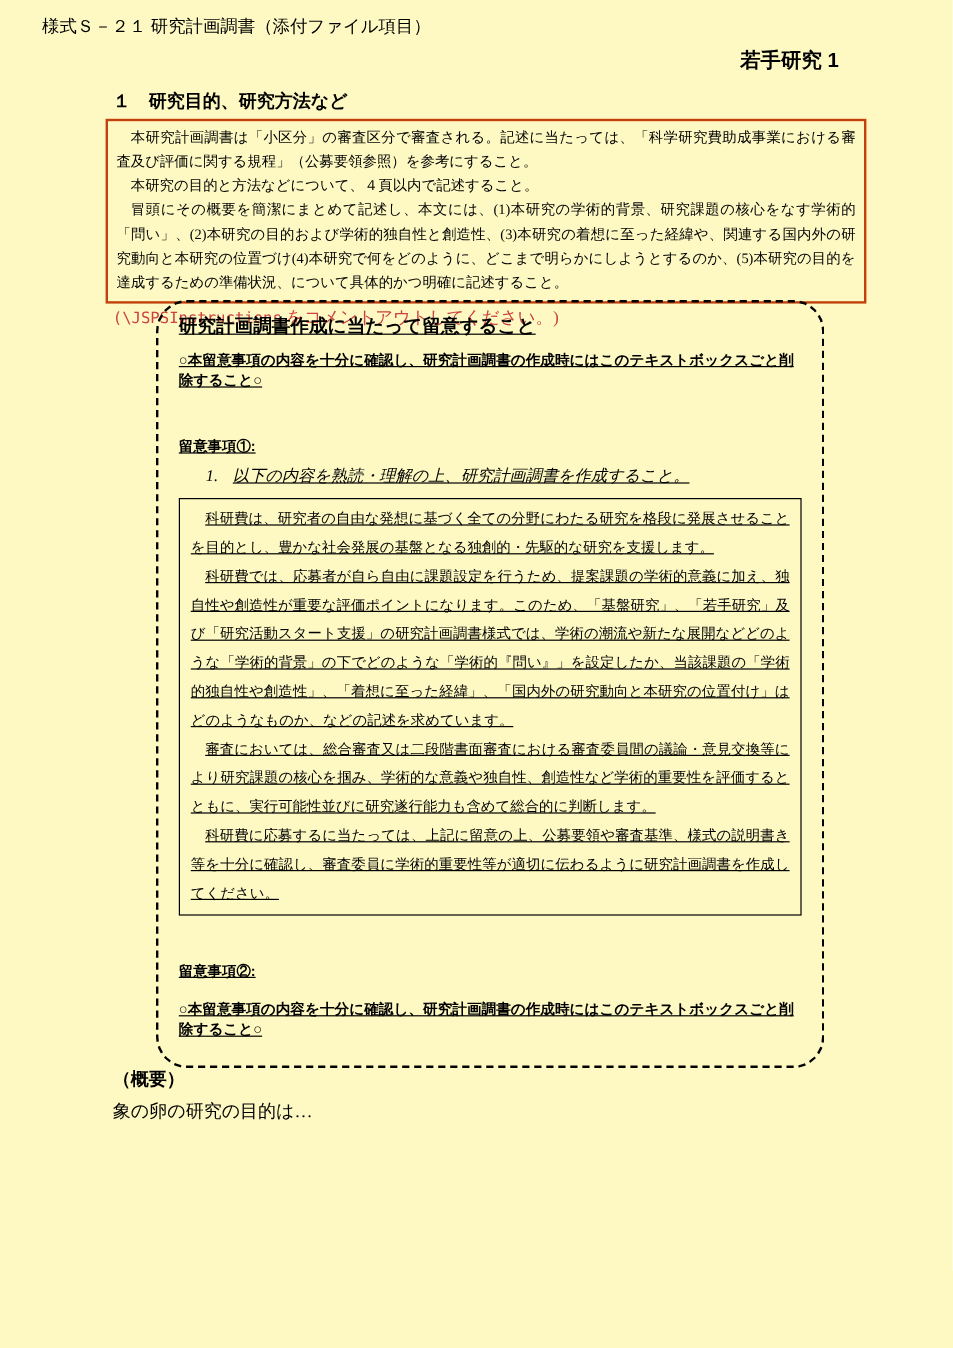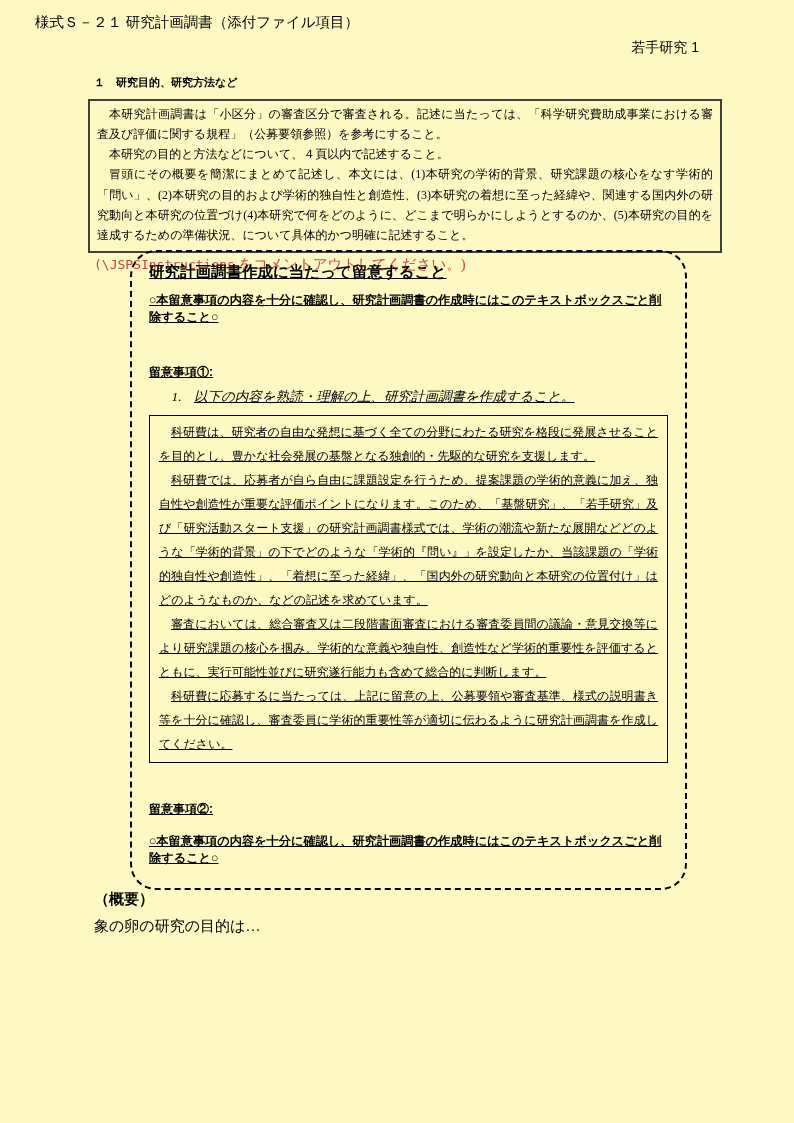--- a/index.html
+++ b/index.html
@@ -14,37 +14,37 @@
   }
   .form-label {
     position: absolute;
     left: 35px; top: 13px;
     font-size: 14.5px;
     font-family: "Liberation Serif", serif;
   }
   .category-label {
     position: absolute;
     top: 39px; right: 95px;
-    font-size: 14px;
-    font-weight: normal;
+    font-size: 17px;
+    font-weight: bold;
     font-family: "Liberation Sans", sans-serif;
   }
   .section-title {
     position: absolute;
     left: 94px; top: 75px;
-    font-size: 11px;
+    font-size: 15px;
     font-weight: bold;
     font-family: "Liberation Sans", sans-serif;
   }
   .instruction-box {
     position: absolute;
     left: 88px; top: 99px;
     width: 634px;
     box-sizing: border-box;
-    border: 2px solid #404040;
+    border: 2px solid #c2410c;
     padding: 3px 7px 6px 7px;
     font-size: 12px;
     line-height: 1.68;
     text-align: justify;
   }
   .instruction-box p { margin: 0; text-indent: 1em; }
   .red-note {
     position: absolute;
     left: 94px; top: 226px;
     color: #cc4141;

